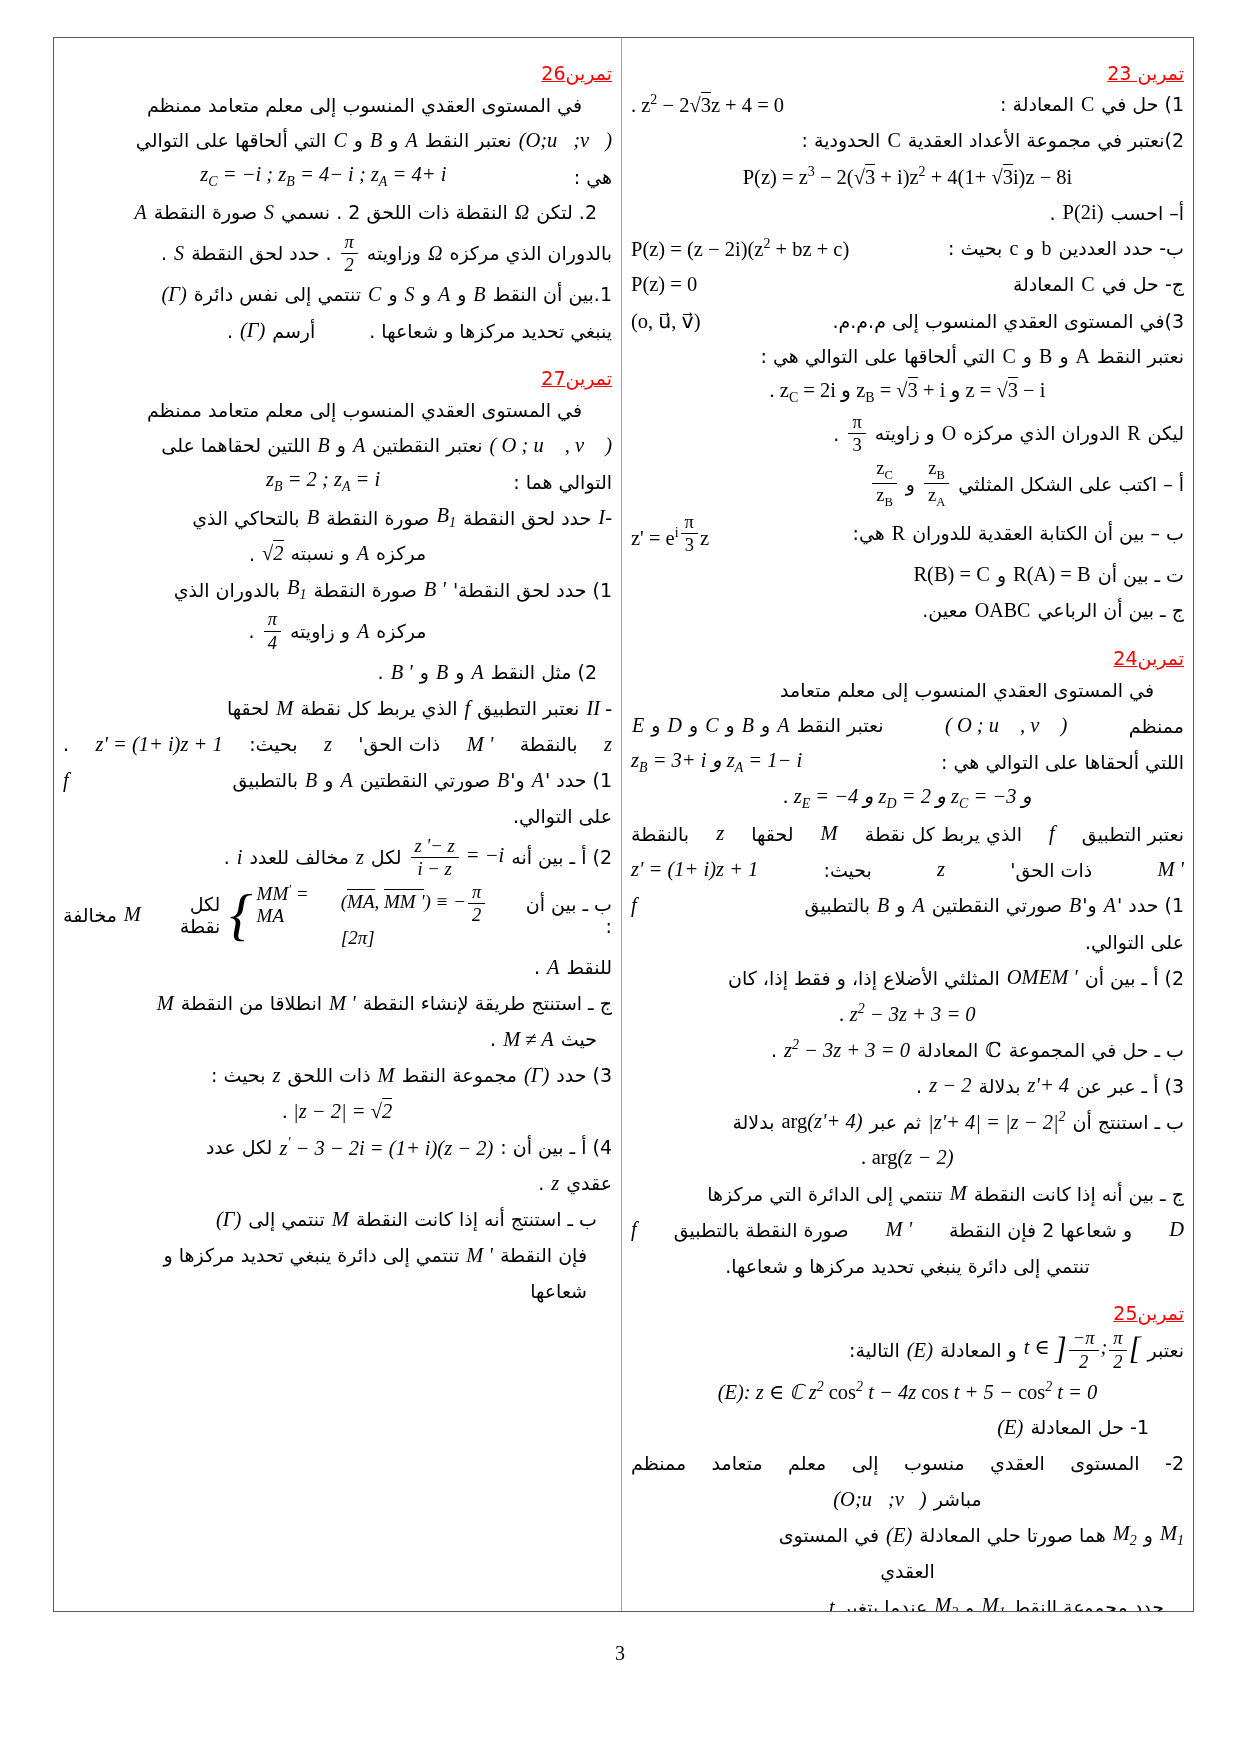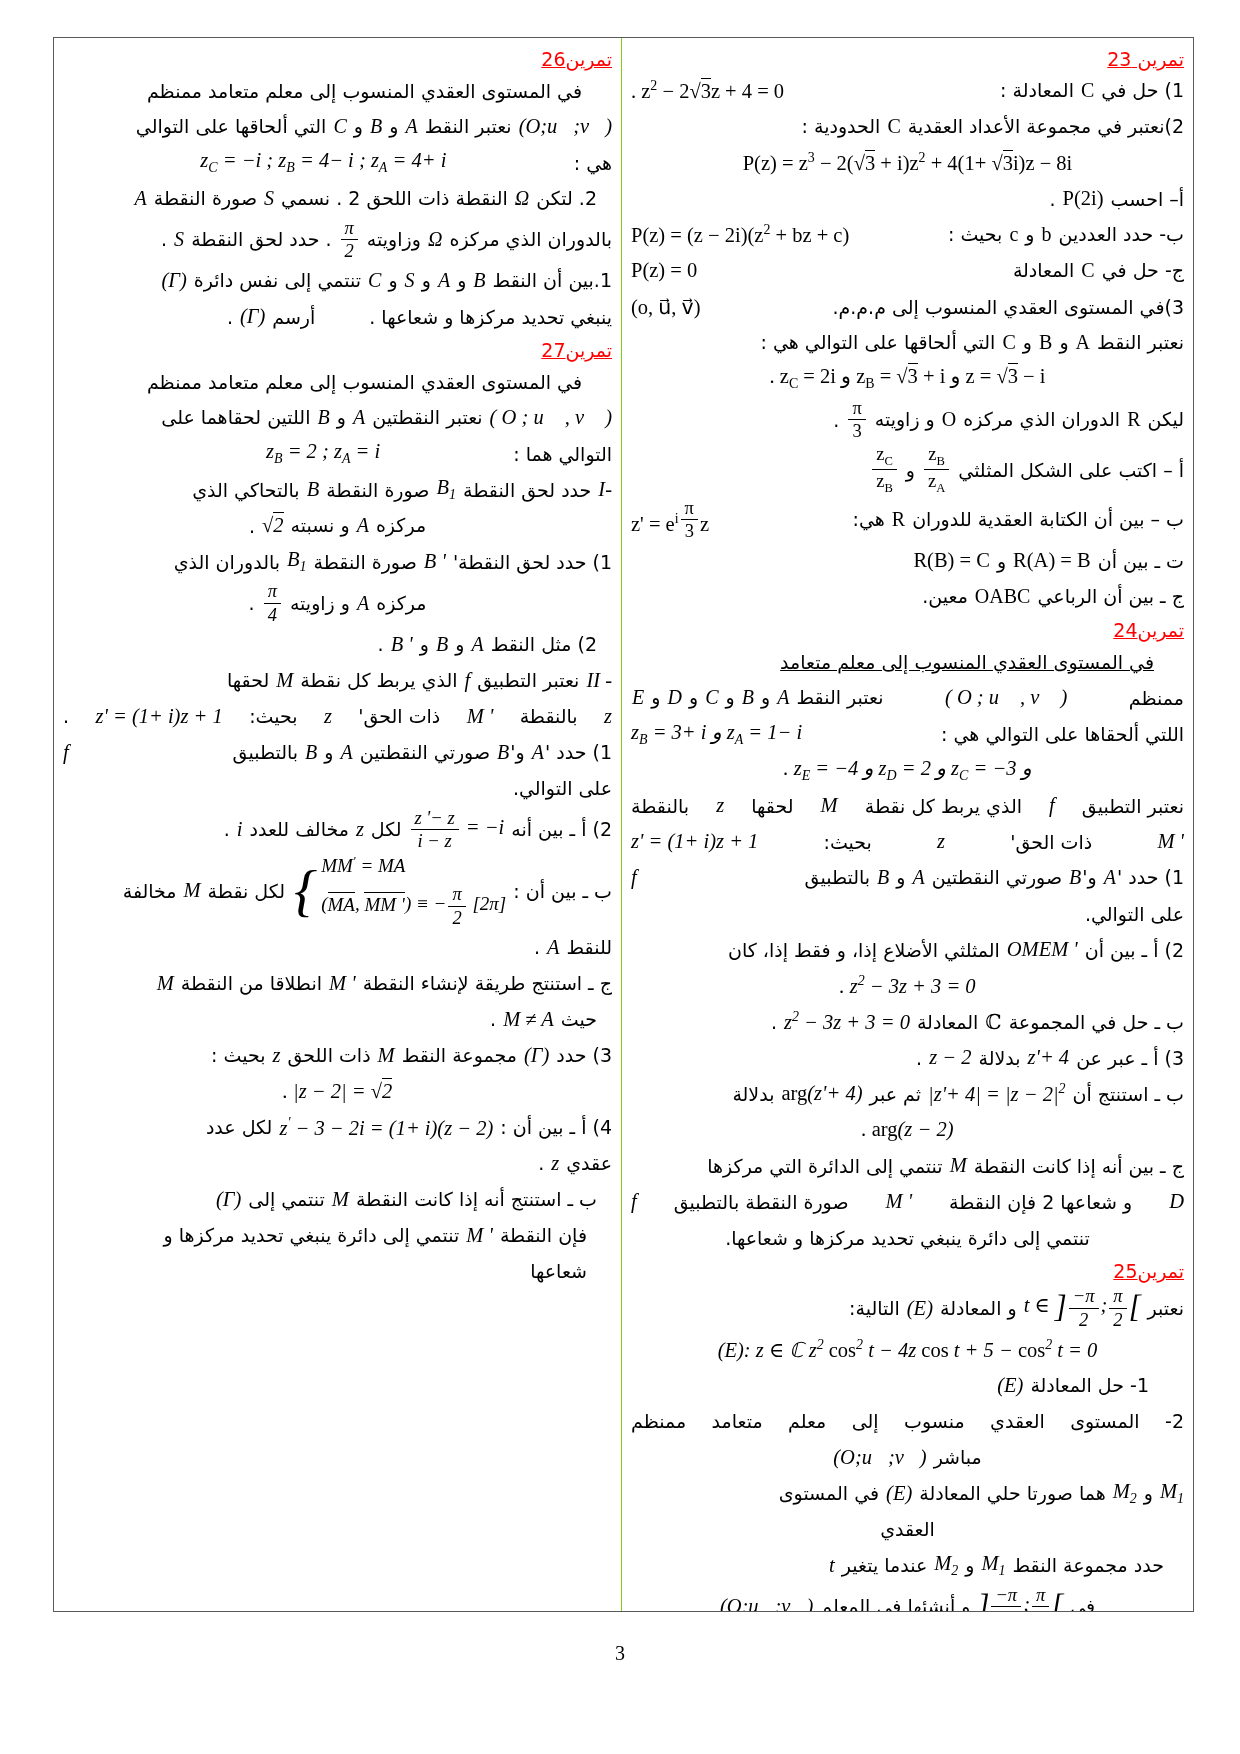--- a/index.html
+++ b/index.html
@@ -3,21 +3,21 @@
 <meta charset="utf-8">
 <style>
   html,body{margin:0;padding:0;background:#fff;}
   .sheet{position:relative;width:1240px;height:1754px;background:#fff;
          font-family:"DejaVu Sans",sans-serif;color:#000;overflow:hidden;}
   .box{position:absolute;left:53px;top:37px;width:1141px;height:1575px;
        border:1px solid #5a5a5a;box-sizing:border-box;display:flex;direction:rtl;}
   .col{box-sizing:border-box;padding:5px 9px 0 9px;overflow:hidden;}
   .col-right{width:572px;border-left:1px solid #84cc16;}
   .col-left{flex:1;}
-  .exh{margin:5px 0 3px;}
+  .exh{margin:19px 0 3px;}
   .exh span{color:#ff0000;text-decoration:underline;font-size:19px;}
   .line{display:flex;direction:rtl;align-items:center;gap:7px;
         min-height:35px;margin:1px 0;font-size:19px;}
   .line.al-c{justify-content:center;}
   .line.al-s{justify-content:space-between;}
   .line.al-j{display:block;text-align:justify;text-align-last:justify;line-height:35px;}
   .ar{direction:rtl;unicode-bidi:plaintext;}
   .m{direction:ltr;unicode-bidi:isolate;display:inline-block;
      font-family:"Liberation Serif","DejaVu Serif",serif;font-style:italic;font-size:20.5px;}
   .m.u{font-style:normal;}
@@ -32,21 +32,21 @@
         font-family:"Liberation Serif","DejaVu Serif",serif;}
   .line .frac{font-size:18.5px;}
   .frac.it{font-style:italic;}
   .fn{border-bottom:1.2px solid #000;padding:0 4px;}
   .fd{padding:0 4px;}
   .ov{border-top:1.1px solid #000;padding-top:1px;}
   .bb{font-size:150%;font-weight:300;vertical-align:middle;line-height:1;}
   .cases{display:inline-flex;align-items:center;direction:ltr;
          font-family:"Liberation Serif","DejaVu Serif",serif;font-style:italic;font-size:19px;}
   .cbr{font-size:58px;font-weight:200;line-height:0.9;margin-left:2px;}
-  .cstk{display:inline-flex;flex-direction:column;align-items:flex-start;gap:6px;padding-left:4px;}
+  .cstk{display:inline-flex;align-items:flex-start;gap:6px;padding-left:4px;}
   .sp{display:inline-block;height:1px;}
   .pageno{position:absolute;left:0;top:1642px;width:100%;text-align:center;
           font-family:"Liberation Serif","DejaVu Serif",serif;font-size:20px;}
 </style>
 </head>
 <body>
 
 <div class="sheet">
   <div class="box">
     <div class="col col-right" id="col-right">
@@ -114,21 +114,21 @@
         <div class="line al-r up">
           <span class="ar">ت ـ بين أن</span>
           <span class="m u">R(A) = B</span>
           <span class="ar">و</span>
           <span class="m u">R(B) = C</span>
         </div>
         <div class="line al-r up">
           <span class="ar">ج ـ بين أن الرباعي <span class="lm">OABC</span> معين.</span>
         </div>
         <div class="exh"><span>تمرين24</span></div>
-        <div class="line al-r" style="padding-right: 30px; text-decoration: underline;">
+        <div class="line al-r" style="padding-right: 30px;">
           <span class="ar">في المستوى العقدي المنسوب إلى معلم متعامد</span>
         </div>
         <div class="line al-s">
           <span class="ar">ممنظم</span>
           <span class="m">( O ; u⃗ , v⃗ )</span>
           <span class="ar">نعتبر النقط <span class="lm">A</span> و <span class="lm">B</span> و <span class="lm">C</span> و <span class="lm">D</span> و <span class="lm">E</span></span>
         </div>
         <div class="line al-s">
           <span class="ar">اللتي ألحقاها على التوالي هي :</span>
           <span class="m">z<sub>B</sub> =  3+ i و z<sub>A</sub> = 1− i</span>

